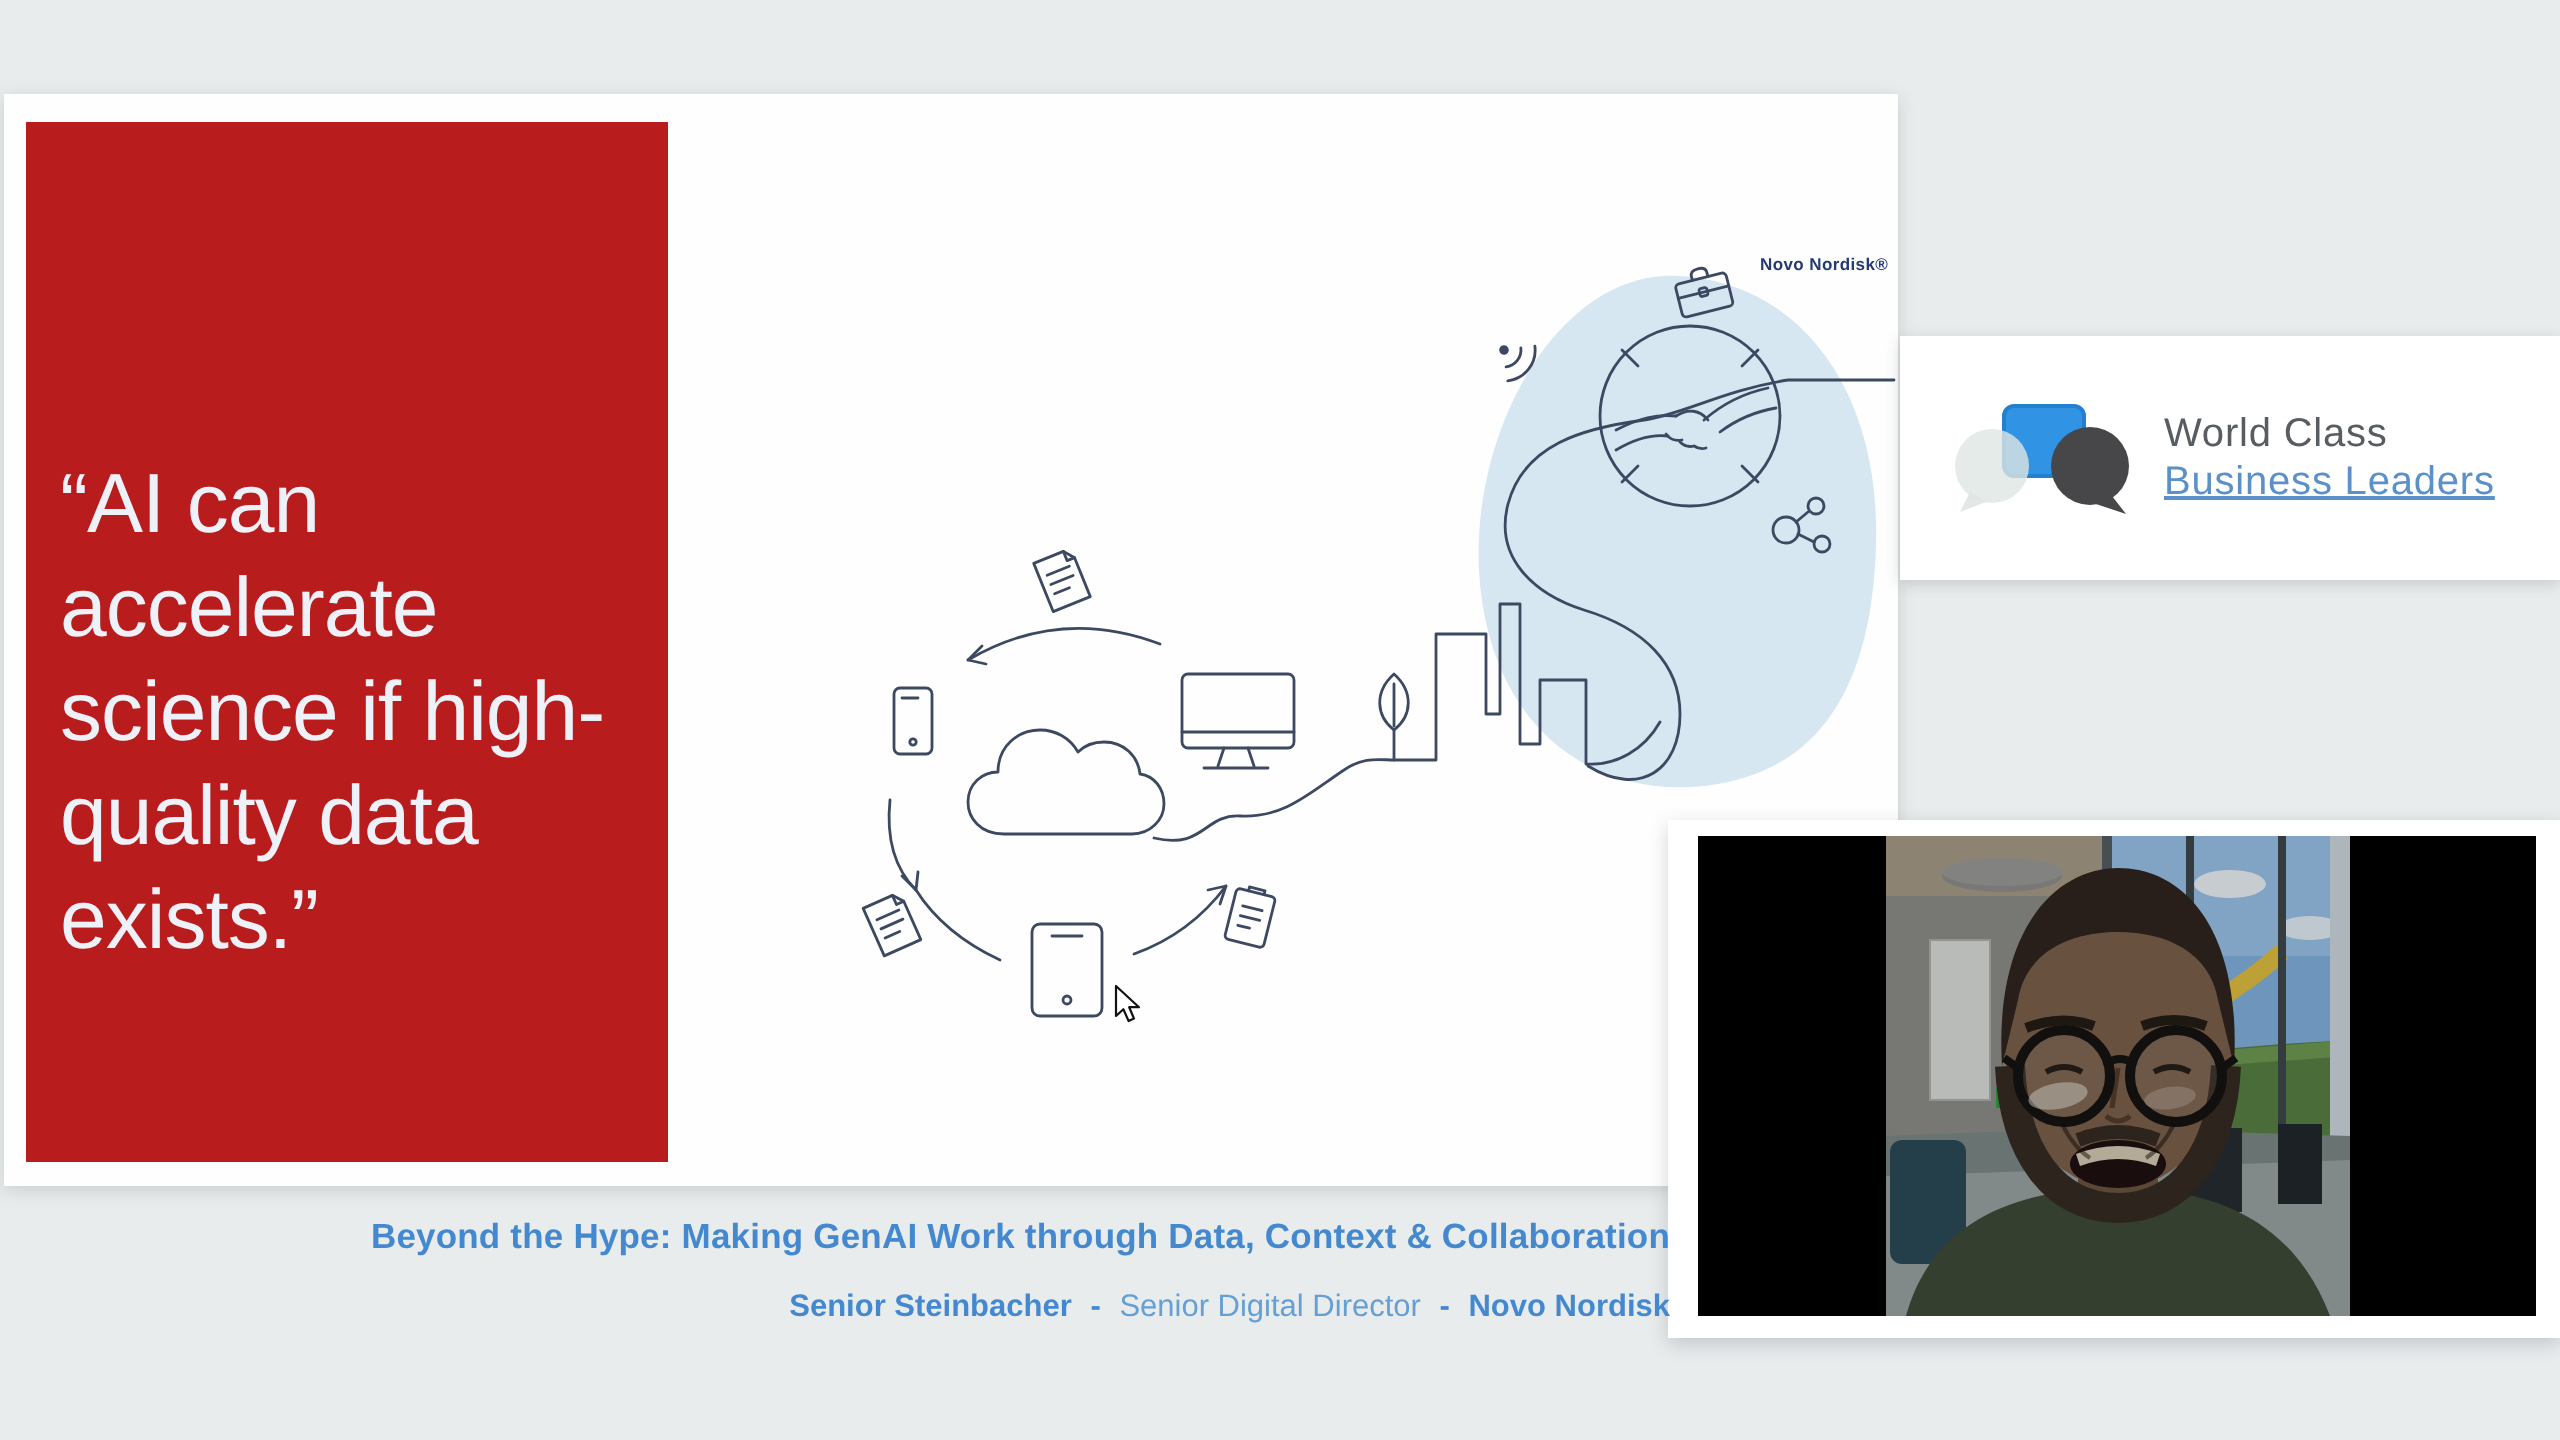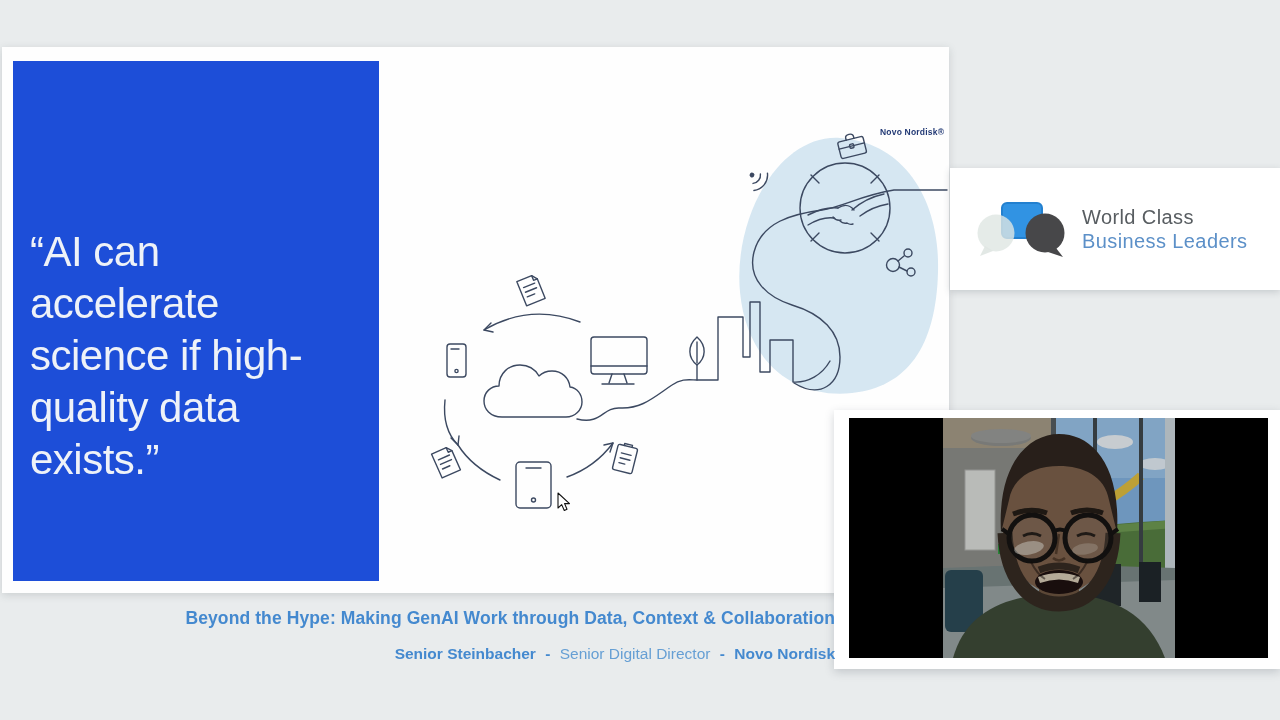--- a/index.html
+++ b/index.html
@@ -10,22 +10,22 @@
     position:relative;
   }
   .stage{position:absolute;left:0;top:0;width:1280px;height:720px;}
 
   
   .slide{
     position:absolute;left:2px;top:47px;width:947px;height:546px;
     background:#fefefe;box-shadow:0 2px 8px rgba(60,70,80,.18);
   }
   .quote-panel{
-    position:absolute;left:11px;top:14px;width:366px;height:520px;
-    background:#1d4ed8;
+    position:absolute;left:11px;top:14px;width:321px;height:520px;
+    background:#b91c1c;
   }
   .quote-text{
     position:absolute;left:17px;top:165px;width:340px;
     color:#eef2f8;font-size:42px;line-height:52px;font-weight:400;
     white-space:pre-line;letter-spacing:-0.5px;
   }
   .brand-text{
     position:absolute;left:862px;top:80px;
     color:#233a75;font-size:8.5px;font-weight:700;letter-spacing:.2px;margin-left:16px;
   }
@@ -33,21 +33,21 @@
 
   
   .brand-card{
     position:absolute;left:950px;top:168px;width:330px;height:122px;
     background:#ffffff;box-shadow:0 2px 7px rgba(60,70,80,.20);
     display:flex;align-items:center;
   }
   .brand-card svg{margin-left:24px;flex:0 0 auto;}
   .brand-words{margin-left:8px;line-height:1.22;}
   .brand-line1{font-size:20px;color:#585d61;letter-spacing:.4px;}
-  .brand-line2{font-size:20px;color:#5c90c8;letter-spacing:.4px;}
+  .brand-line2{font-size:20px;color:#5c90c8;letter-spacing:.4px;text-decoration:underline;}
 
   
   .webcam-card{
     position:absolute;left:834px;top:410px;width:446px;height:259px;
     background:#ffffff;box-shadow:0 3px 9px rgba(60,70,80,.22);
   }
   .webcam-frame{
     position:absolute;left:15px;top:8px;width:419px;height:240px;
     background:#000;
   }

